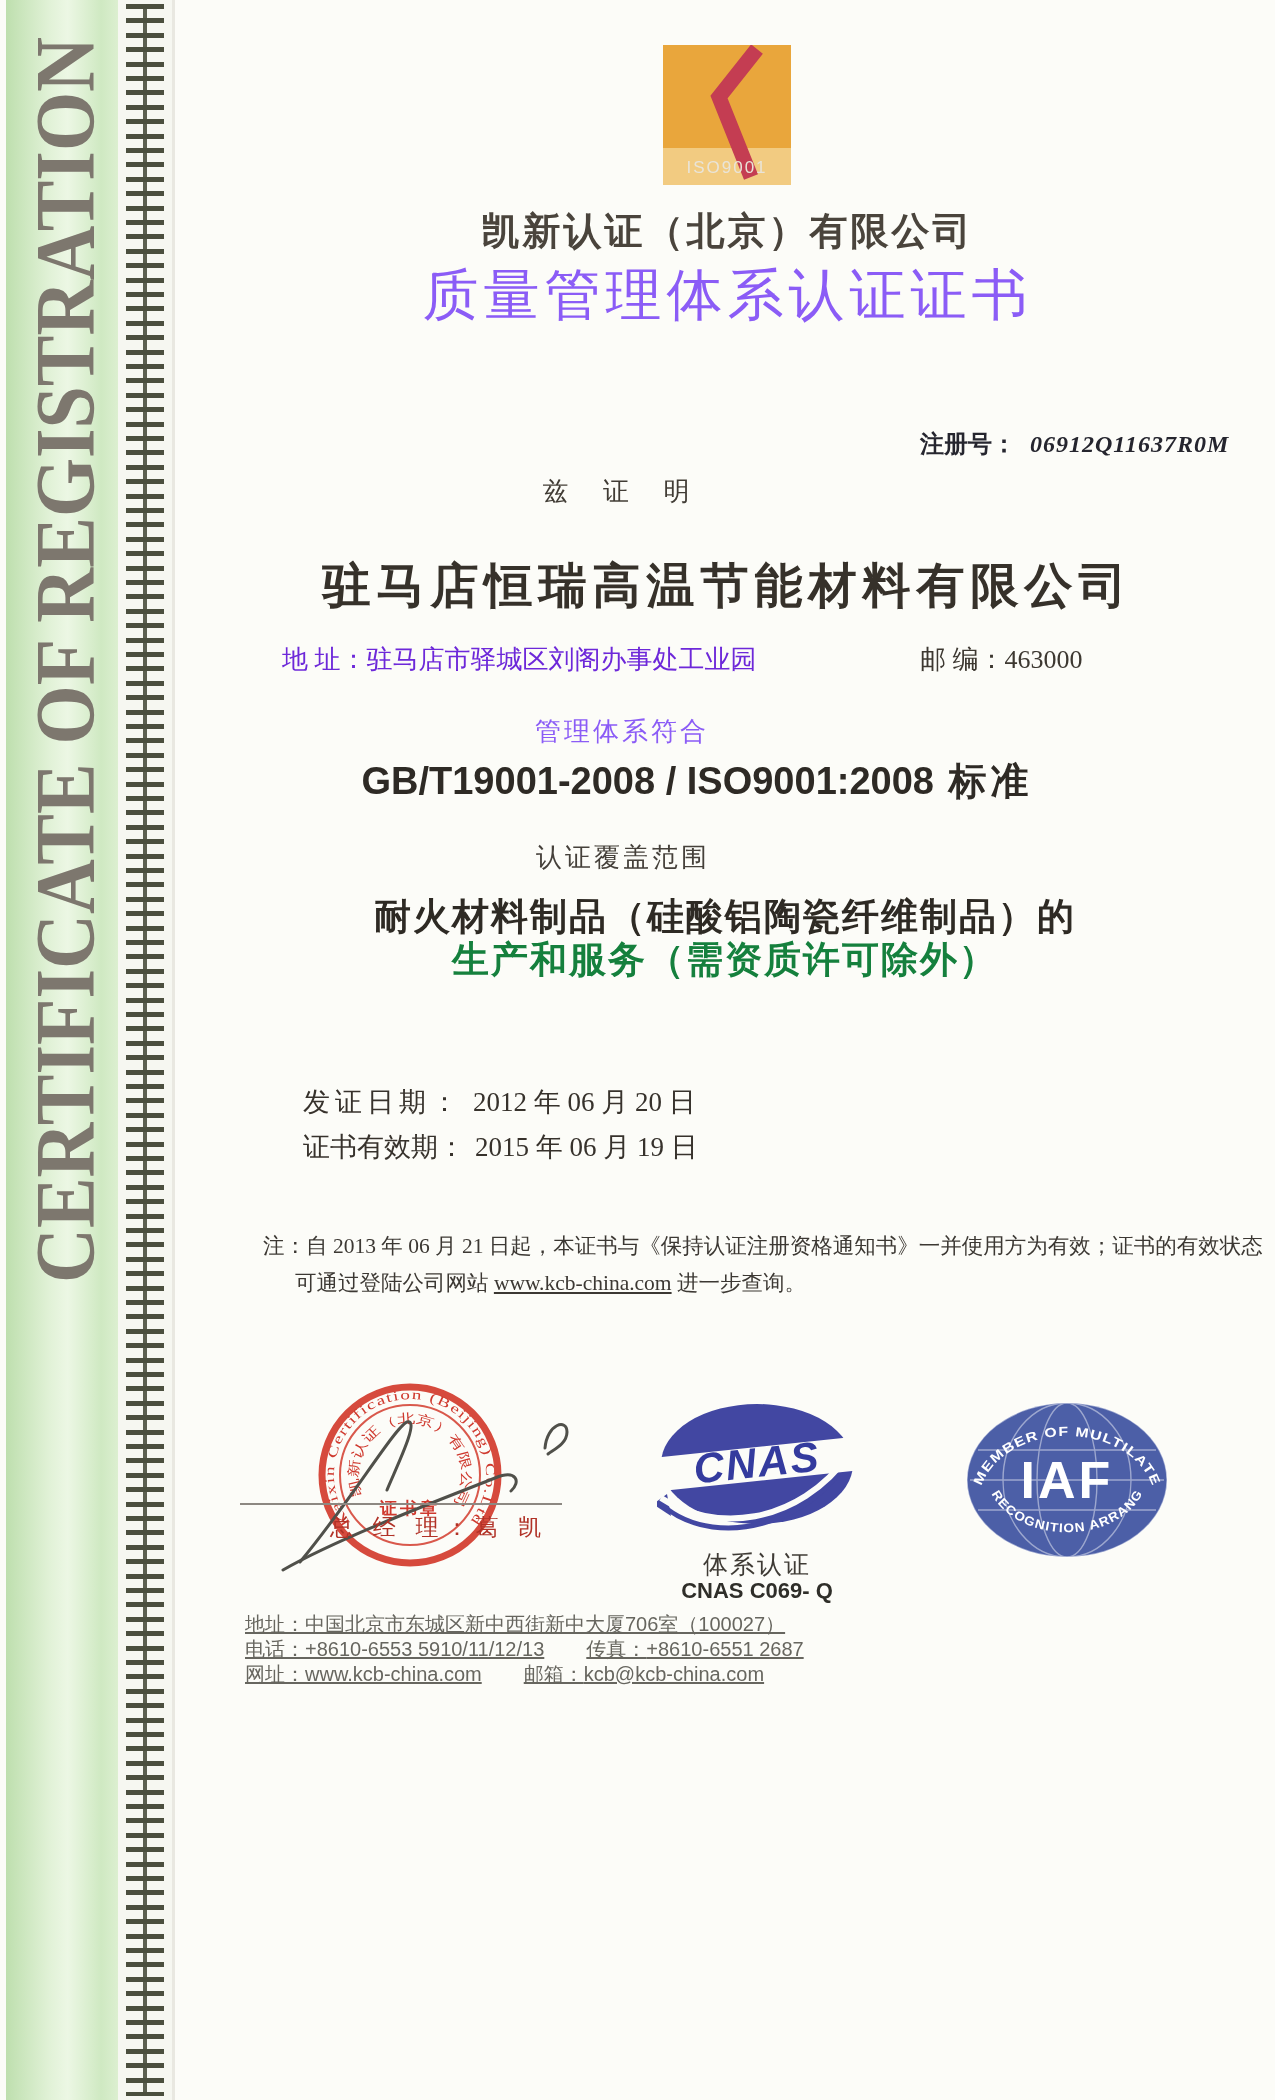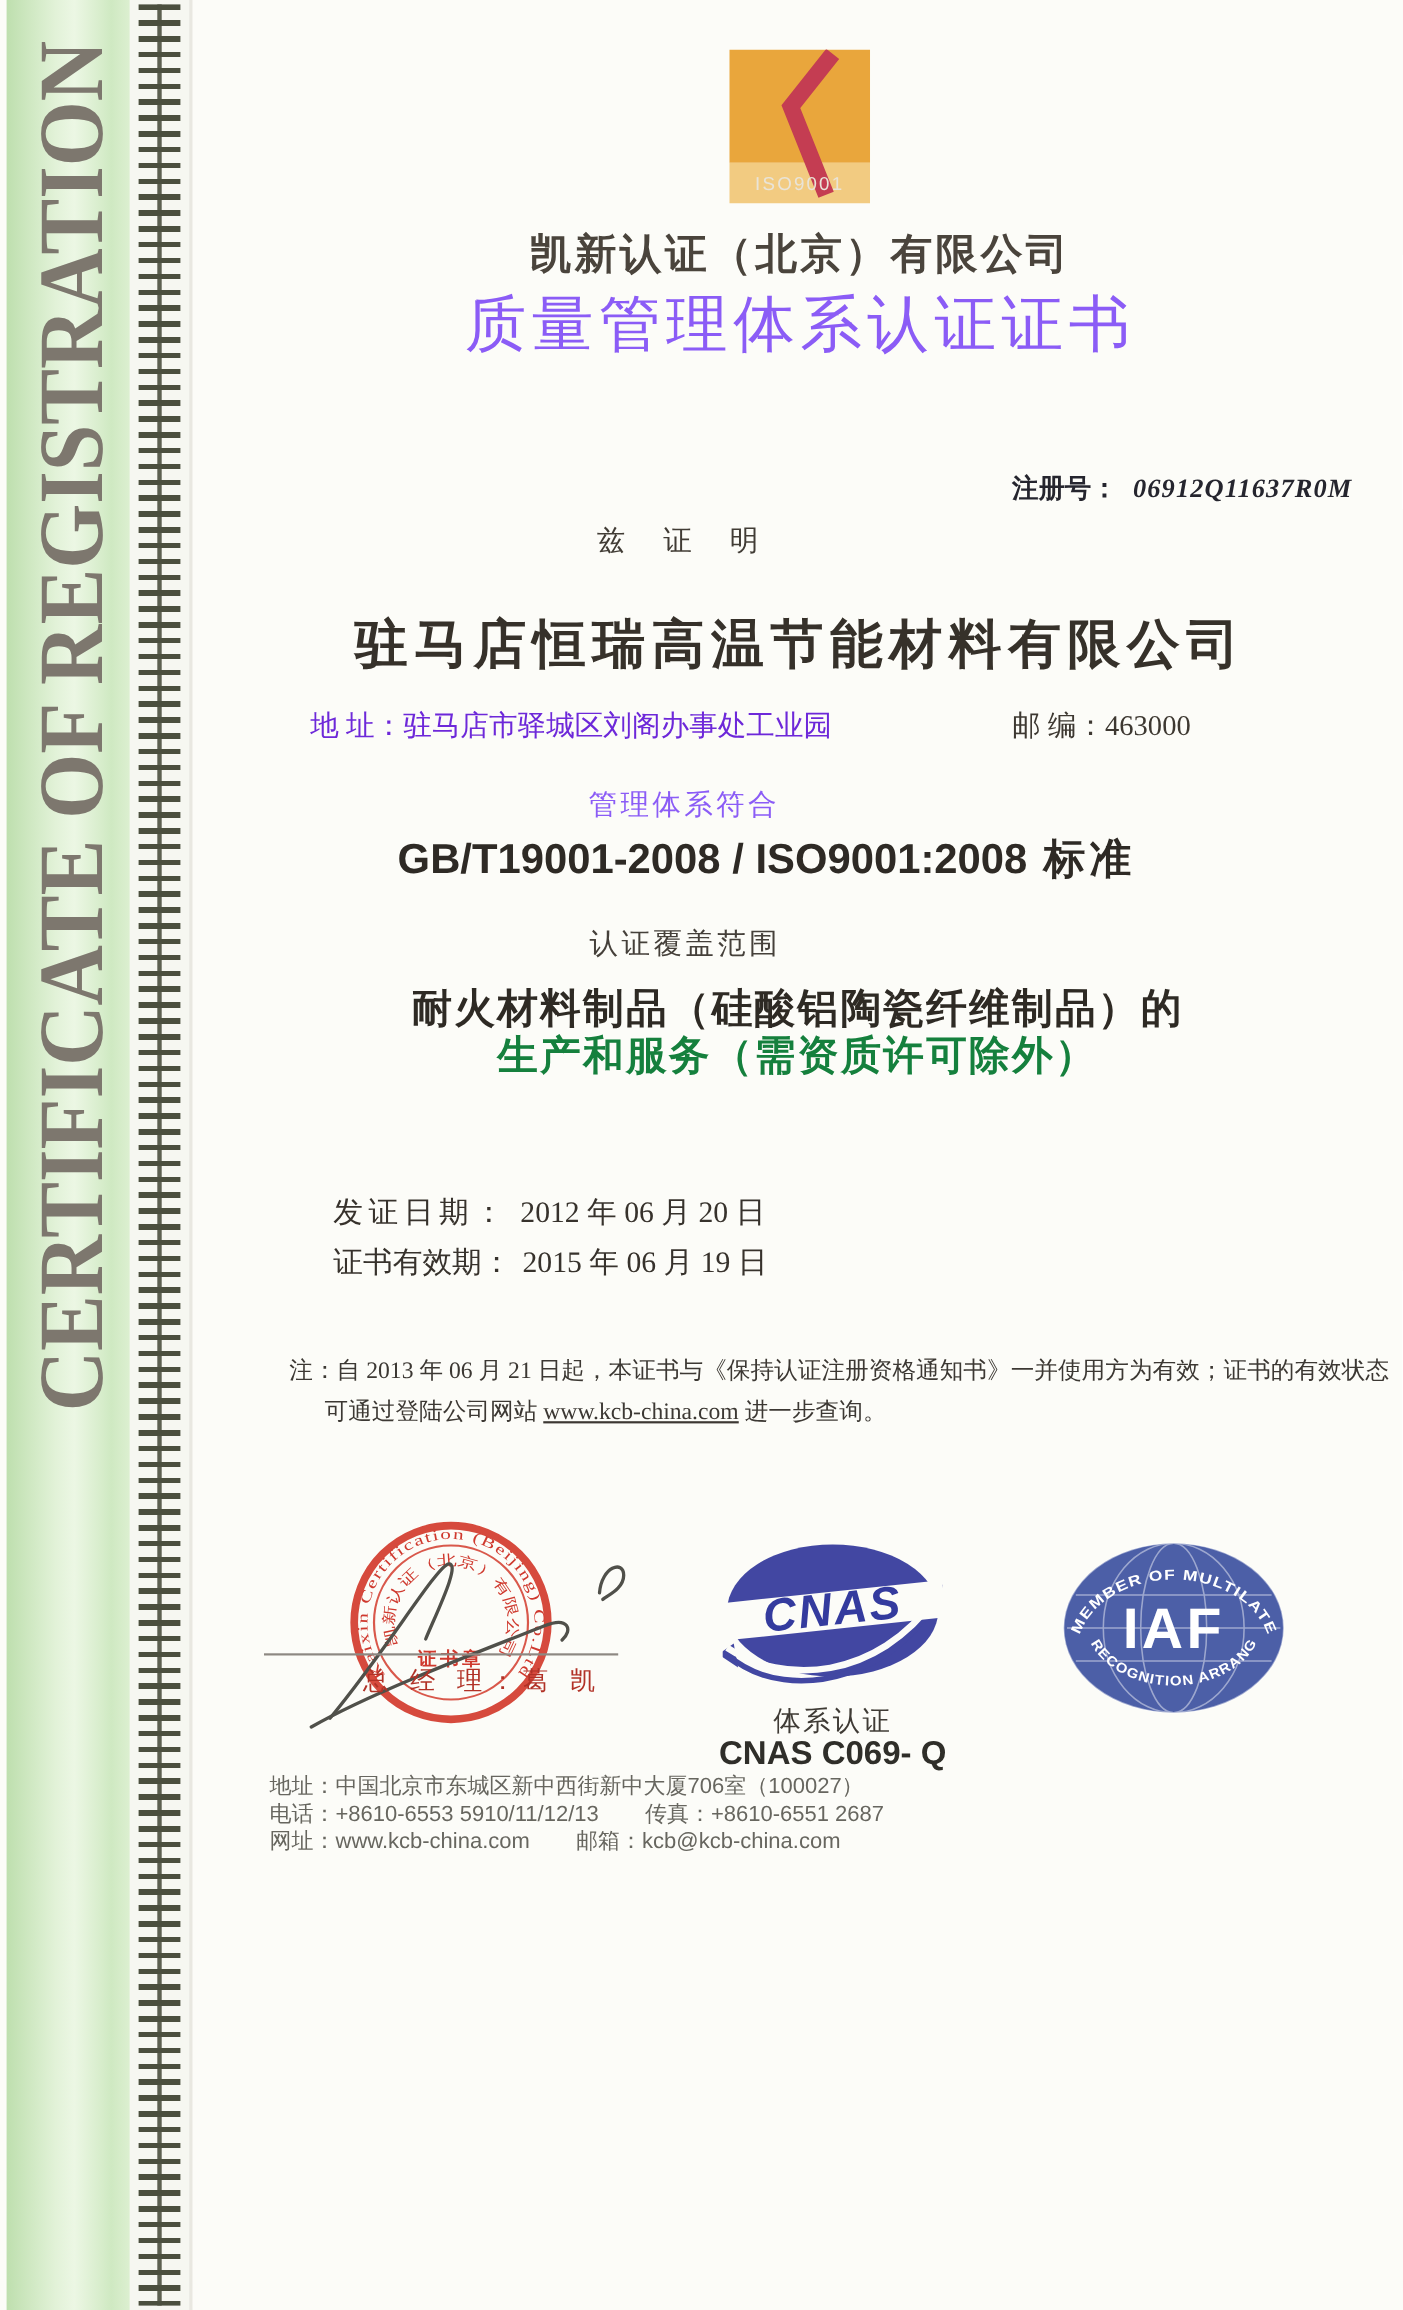--- a/index.html
+++ b/index.html
@@ -42,22 +42,22 @@
   .dateline2{left:303px;top:1129px;font-size:27px;color:#37322c;}
   .dateline1 .lbl{letter-spacing:5px;}
   .dateval{margin-left:10px;}
   .note{left:263px;top:1228px;width:1000px;font-size:21.5px;line-height:37px;color:#3c3833;}
   .note .lead{padding-left:0;}
   .note .wrap2{padding-left:32px;}
   .note .url{text-decoration:underline;}
   .sigline{position:absolute;left:240px;top:1503px;width:322px;border-top:2px solid #8d8882;}
   .signer{left:330px;top:1512px;font-size:23px;color:#b13227;letter-spacing:7px;}
   .cnascap1{left:650px;width:214px;top:1548px;font-size:25px;color:#3f3b35;letter-spacing:2px;font-family:"Liberation Sans",sans-serif;text-align:center;}
-  .cnascap2{left:650px;width:214px;top:1578px;font-size:30px;font-weight:bold;color:#2f2e29;font-family:"Liberation Sans",sans-serif;}
-  .footer{left:245px;top:1612px;font-size:20px;line-height:25px;color:#67665f;font-family:"Liberation Sans",sans-serif;}
+  .cnascap2{left:650px;width:214px;top:1578px;font-size:22px;font-weight:bold;color:#2f2e29;font-family:"Liberation Sans",sans-serif;}
+  .footer{left:245px;top:1612px;font-size:20px;line-height:25px;color:#67665f;font-family:"Liberation Sans",sans-serif;text-decoration:underline;}
   .footer .gap{margin-left:42px;}
 </style>
 </head>
 <body>
 
 <div class="page">
 
   <div class="band"></div>
   <div class="side-text">CERTIFICATE OF REGISTRATION</div>
   <div class="binding"></div>

